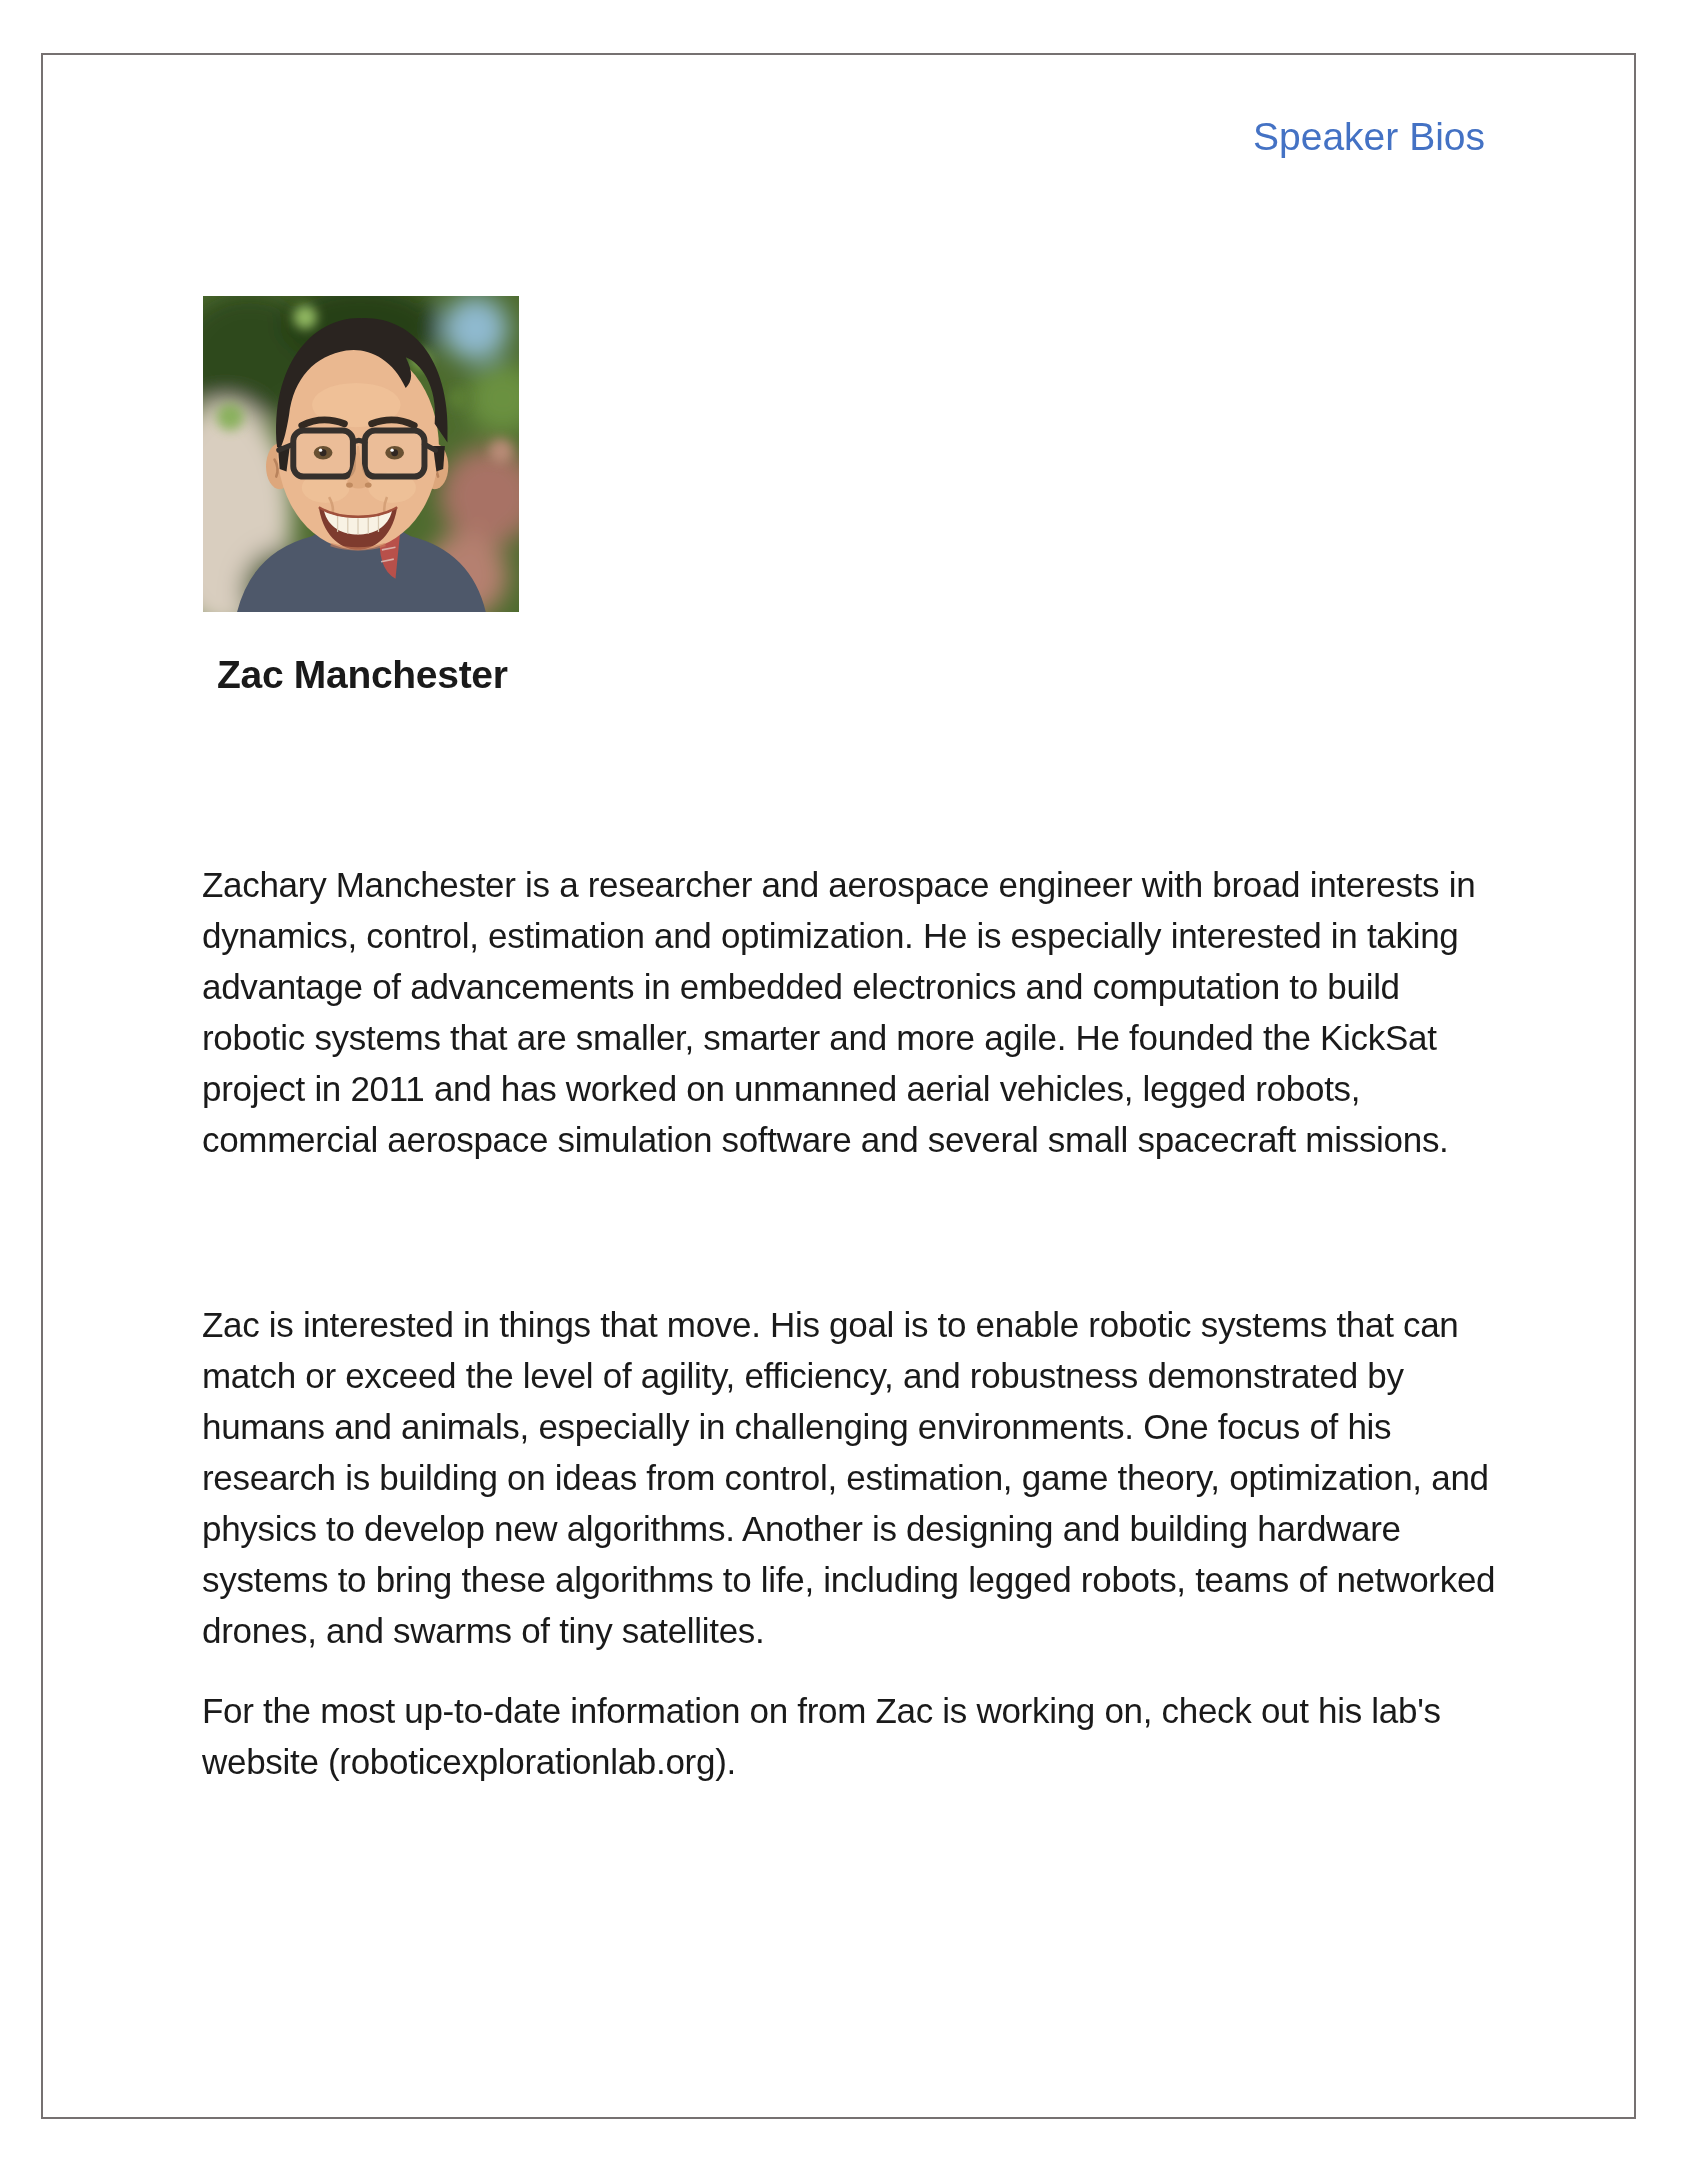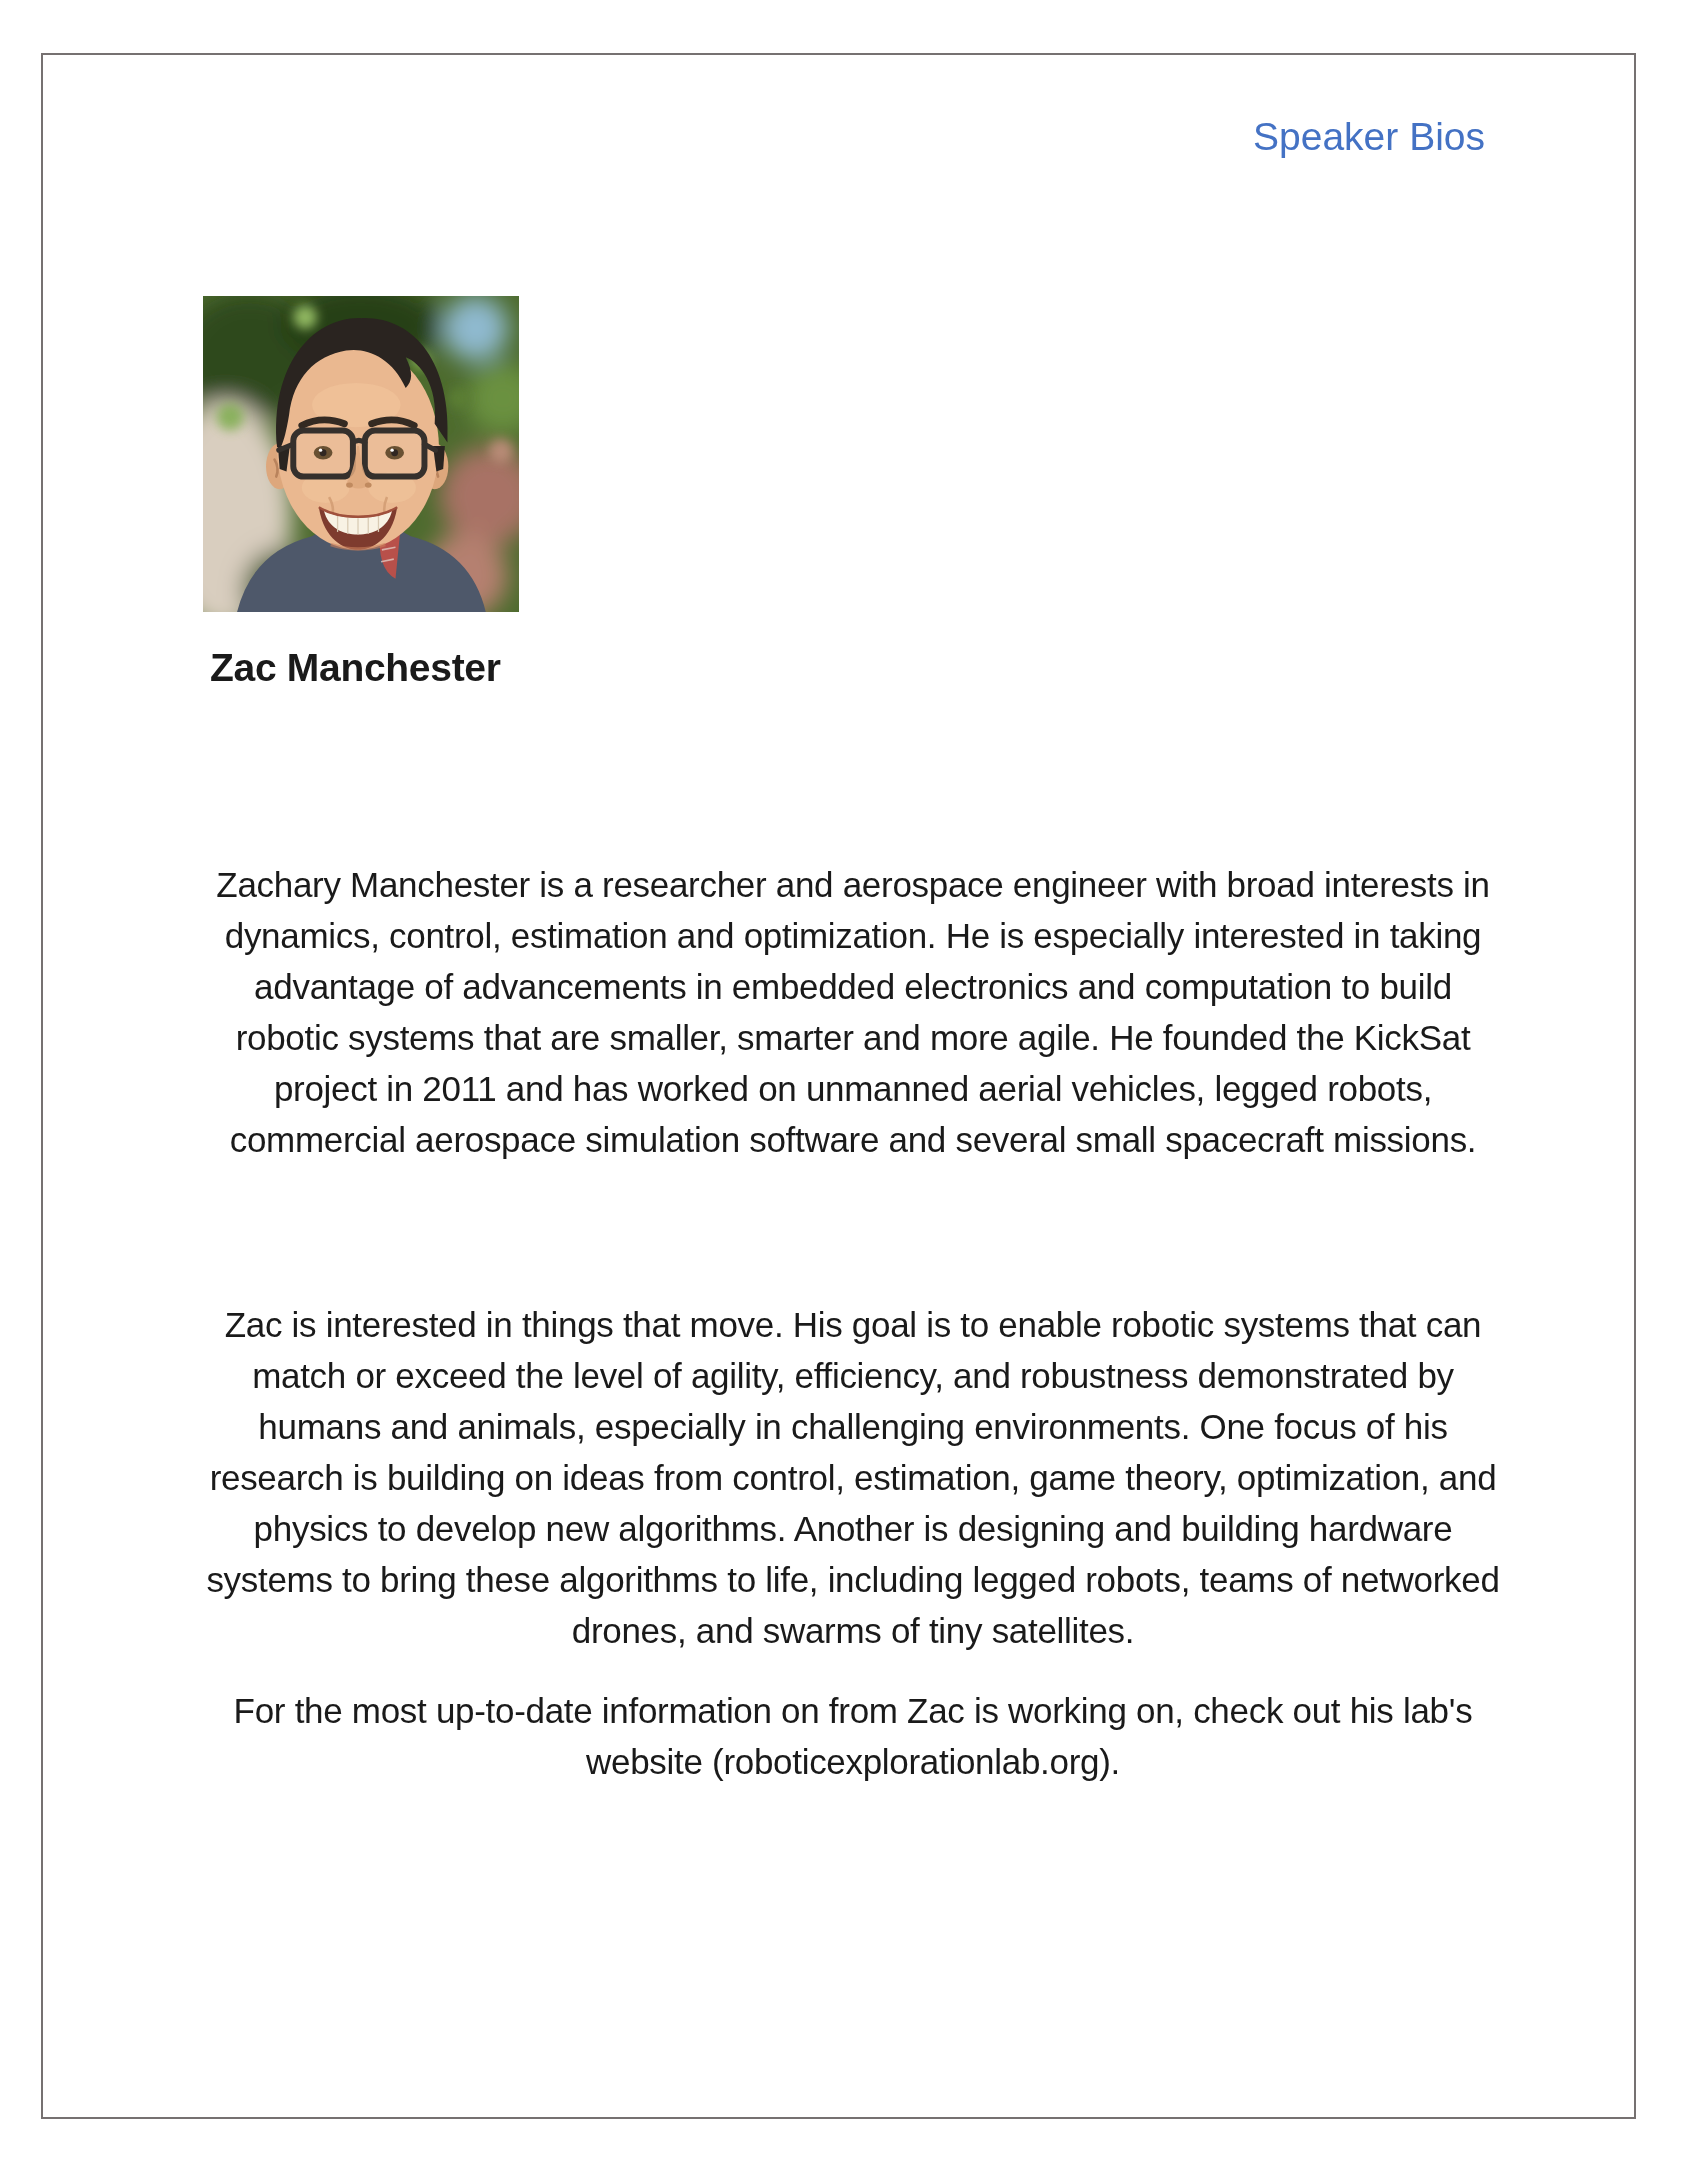--- a/index.html
+++ b/index.html
@@ -37,31 +37,31 @@
     overflow: hidden;
   }
   .photo-frame svg { display: block; width: 100%; height: 100%; }
   .id-block {
     position: absolute;
     left: 202px; top: 632px;
     font-size: 39px;
     line-height: 55px;
     letter-spacing: -0.3px;
   }
-  .id-block p { margin: 8px; }
+  .id-block p { margin: 15px; }
   .id-block .speaker-name { font-weight: 700; }
   .bio-para {
     position: absolute;
     left: 202px;
     width: 1302px;
     margin: 0;
     font-size: 35px;
     line-height: 51px;
     letter-spacing: -0.3px;
-    text-align: center;
+    text-align: left;
   }
   #bio-p1 { top: 859px; }
   #bio-p2 { top: 1299px; }
   #bio-p3 { top: 1685px; }
 </style>
 </head>
 <body style="color: rgb(26, 26, 26);">
 
 <div>
 

